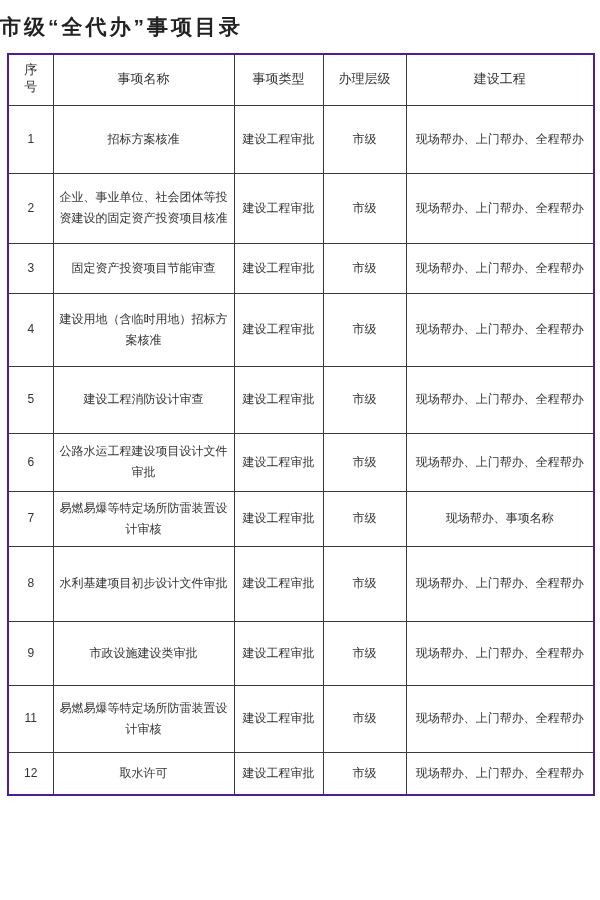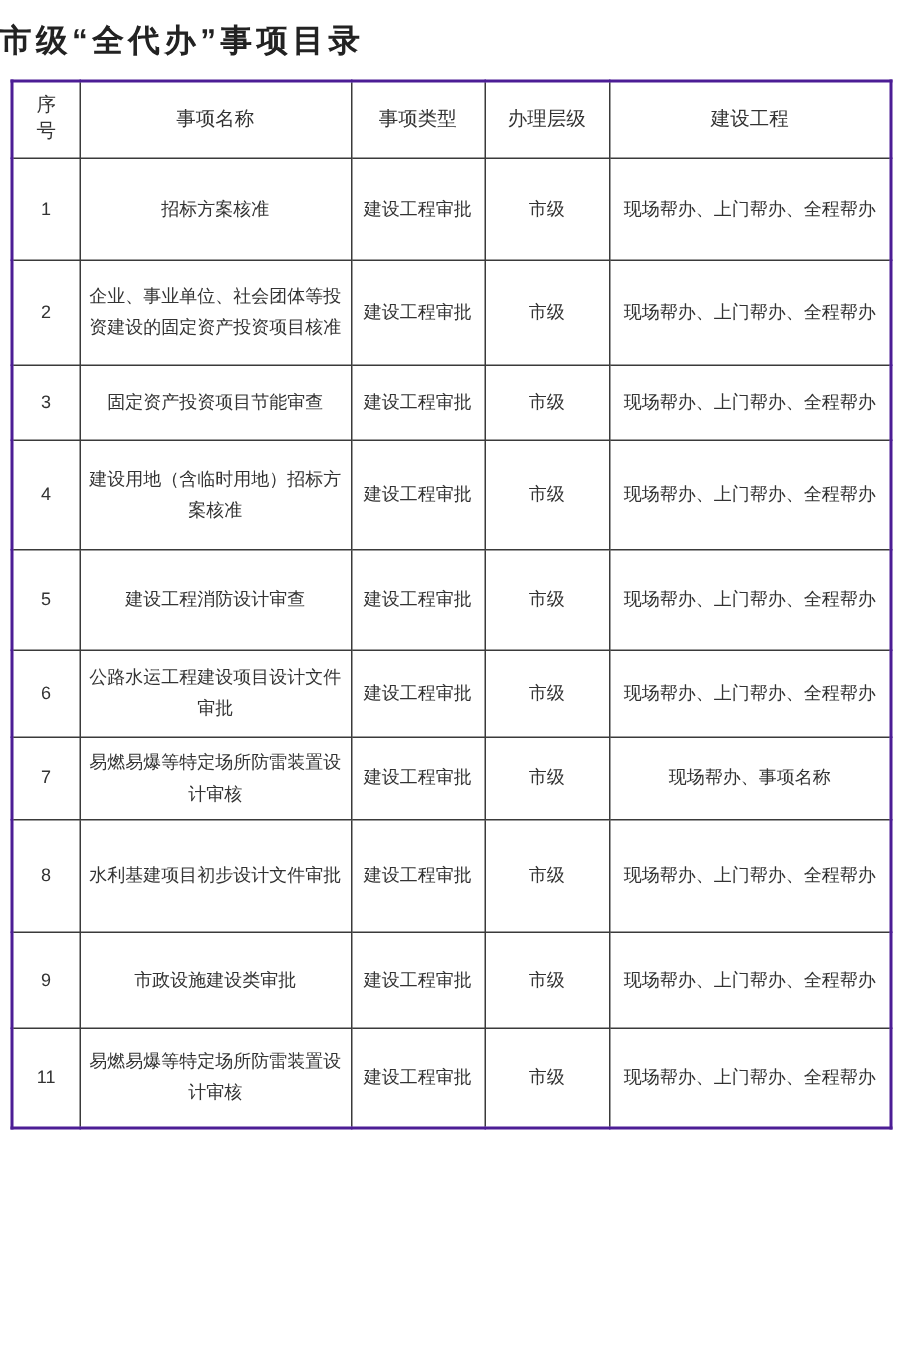--- a/index.html
+++ b/index.html
@@ -151,16 +151,23 @@
         <td>市级</td>
         <td>现场帮办、上门帮办、全程帮办</td>
       </tr>
       <tr style="height:67px">
         <td>11</td>
         <td>易燃易爆等特定场所防雷装置设计审核</td>
         <td>建设工程审批</td>
         <td>市级</td>
         <td>现场帮办、上门帮办、全程帮办</td>
       </tr>
+      <tr style="height:43px">
+        <td>12</td>
+        <td>取水许可</td>
+        <td>建设工程审批</td>
+        <td>市级</td>
+        <td>现场帮办、上门帮办、全程帮办</td>
+      </tr>
     </tbody>
   </table>
 
 </div>
 
 </body></html>

